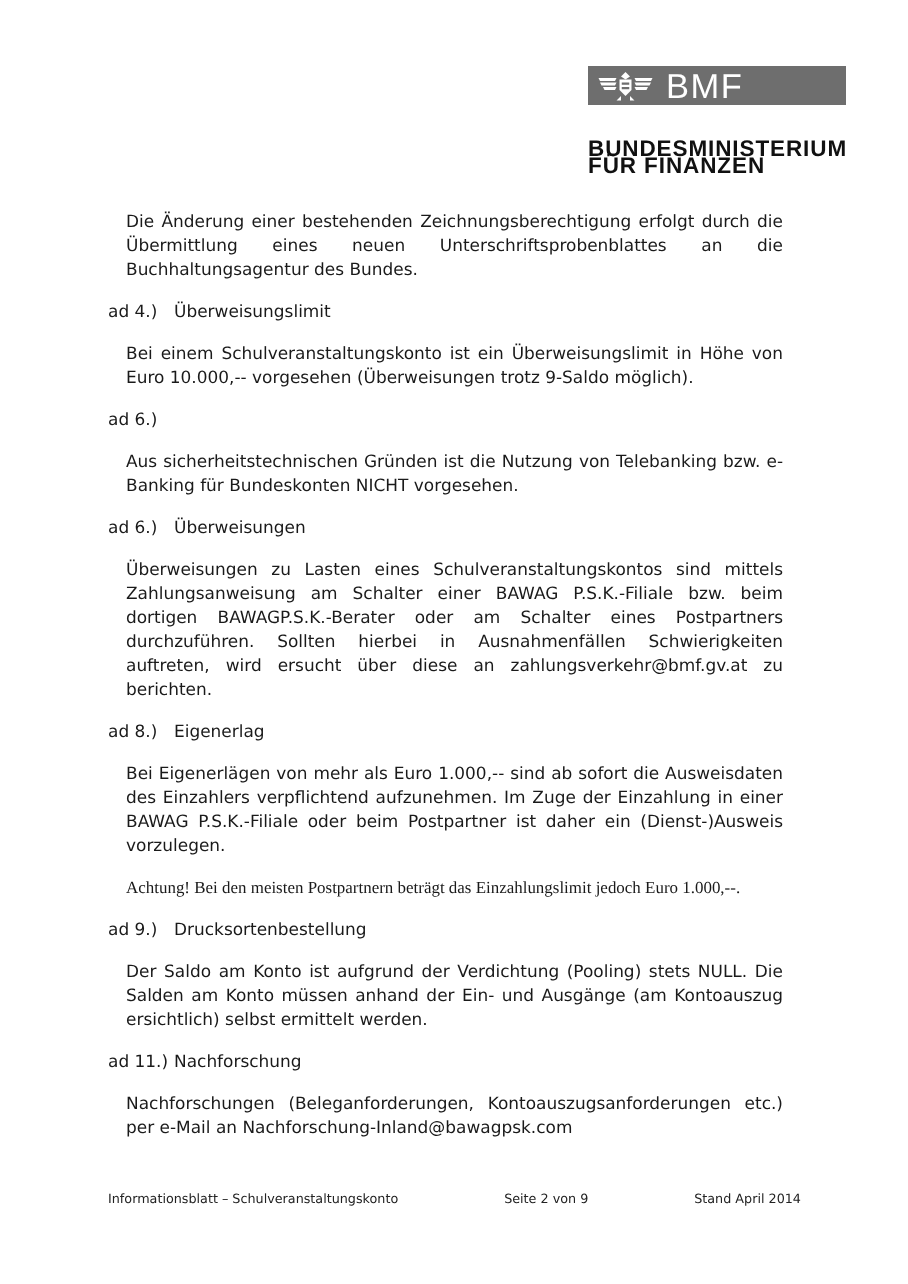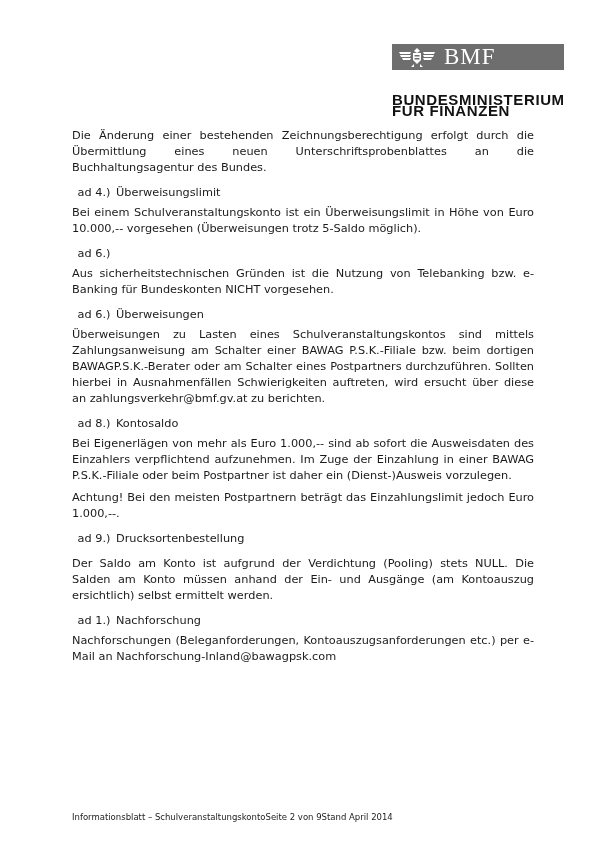--- a/index.html
+++ b/index.html
@@ -1,33 +1,33 @@
 <!DOCTYPE html>
 <html><head>
 <meta charset="utf-8">
 <style>
   html, body { margin: 0; padding: 0; background: #ffffff; }
   body { width: 605px; height: 856px; position: relative; overflow: hidden;
          font-family: "DejaVu Sans", sans-serif; color: #1a1a1a; }
   .logo { position: absolute; left: 392px; top: 44px; width: 172px; }
   .logo-bar { height: 26px; background: #6e6e6e; display: flex; align-items: center; }
   .eagle { width: 38px; height: 22px; margin-left: 6px; }
-  .bmf-text { color: #ffffff; font-family: Liberation Serif, serif; font-size: 23px;
+  .bmf-text { color: #ffffff; font-family: Liberation Sans, sans-serif; font-size: 23px;
               letter-spacing: 1px; margin-left: 8px; line-height: 26px; font-weight: normal; }
   .logo-sub { font-family: "Liberation Sans", sans-serif; font-weight: bold; font-size: 15px;
               line-height: 11px; color: #111; letter-spacing: 0.6px; margin-top: 24px; }
   .content { position: absolute; left: 72px; top: 128px; width: 462px; font-size: 11.3px;
              line-height: 16px; }
-  .para { margin: 0; text-align: justify; }
+  .para { margin: 12px; text-align: justify; }
   .section { margin-top: 9px; }
   .heading { display: flex; margin-bottom: 4px; }
-  .heading .num { width: 44px; flex: none; text-align: center; }
-  .gap { margin-top: 6px; }
-  .footer { position: absolute; top: 812px; left: 72px; width: 462px; font-size: 8.5px;
-            display: flex; color: #222; }
+  .heading .num { width: 44px; flex: none; }
+  .gap { margin-top: 6px; font-family: Liberation Serif, serif; }
+  .footer { position: absolute; top: 795px; left: 72px; width: 462px; font-size: 8.5px;
+            display: flex; justify-content: space-between; color: #222; }
 </style>
 </head>
 <body>
 
 <div class="logo">
   <div class="logo-bar">
     <svg class="eagle" viewBox="0 0 38 22">
       <g fill="#ffffff">
         <path d="M19 2 l3 3 l-3 2 l-3 -2 z"></path>
         <path d="M1 6 h12 l-1 2 h-10 z"></path>
@@ -51,55 +51,55 @@
 </div>
 
 <div class="content">
   <p class="para">Die Änderung einer bestehenden Zeichnungsberechtigung erfolgt durch die Übermittlung eines neuen Unterschriftsprobenblattes an die Buchhaltungsagentur des Bundes.</p>
   <div id="sections">
       <div class="section">
         <div class="heading">
           <span class="num">ad 4.)</span>
           <span>Überweisungslimit</span>
         </div>
-        <p class="para">Bei einem Schulveranstaltungskonto ist ein Überweisungslimit in Höhe von Euro 10.000,-- vorgesehen (Überweisungen trotz 5-Saldo möglich).</p>
+        <p class="para">Bei einem Schulveranstaltungskonto ist ein Überweisungslimit in Höhe von Euro 10.000,-- vorgesehen (Überweisungen trotz 9-Saldo möglich).</p>
       </div>
       <div class="section">
         <div class="heading">
           <span class="num">ad 6.)</span>
         </div>
         <p class="para">Aus sicherheitstechnischen Gründen ist die Nutzung von Telebanking bzw. e-Banking für Bundeskonten NICHT vorgesehen.</p>
       </div>
       <div class="section">
         <div class="heading">
           <span class="num">ad 6.)</span>
           <span>Überweisungen</span>
         </div>
         <p class="para">Überweisungen zu Lasten eines Schulveranstaltungskontos sind mittels Zahlungsanweisung am Schalter einer BAWAG P.S.K.-Filiale bzw. beim dortigen BAWAGP.S.K.-Berater oder am Schalter eines Postpartners durchzuführen. Sollten hierbei in Ausnahmenfällen Schwierigkeiten auftreten, wird ersucht über diese an zahlungsverkehr@bmf.gv.at zu berichten.</p>
       </div>
       <div class="section">
         <div class="heading">
           <span class="num">ad 8.)</span>
-          <span>Kontosaldo</span>
+          <span>Eigenerlag</span>
         </div>
         <p class="para">Bei Eigenerlägen von mehr als Euro 1.000,-- sind ab sofort die Ausweisdaten des Einzahlers verpflichtend aufzunehmen. Im Zuge der Einzahlung in einer BAWAG P.S.K.-Filiale oder beim Postpartner ist daher ein (Dienst-)Ausweis vorzulegen.</p>
         <p class="para gap">Achtung! Bei den meisten Postpartnern beträgt das Einzahlungslimit jedoch Euro 1.000,--.</p>
       </div>
       <div class="section">
         <div class="heading">
           <span class="num">ad 9.)</span>
           <span>Drucksortenbestellung</span>
         </div>
       </div>
       <div class="section">
         <p class="para">Der Saldo am Konto ist aufgrund der Verdichtung (Pooling) stets NULL. Die Salden am Konto müssen anhand der Ein- und Ausgänge (am Kontoauszug ersichtlich) selbst ermittelt werden.</p>
       </div>
       <div class="section">
         <div class="heading">
-          <span class="num">ad 1.)</span>
+          <span class="num">ad 11.)</span>
           <span>Nachforschung</span>
         </div>
         <p class="para">Nachforschungen (Beleganforderungen, Kontoauszugsanforderungen etc.) per e-Mail an Nachforschung-Inland@bawagpsk.com</p>
       </div>
     </div>
 </div>
 
 <div class="footer">
   <span>Informationsblatt – Schulveranstaltungskonto</span>
   <span>Seite 2 von 9</span>

